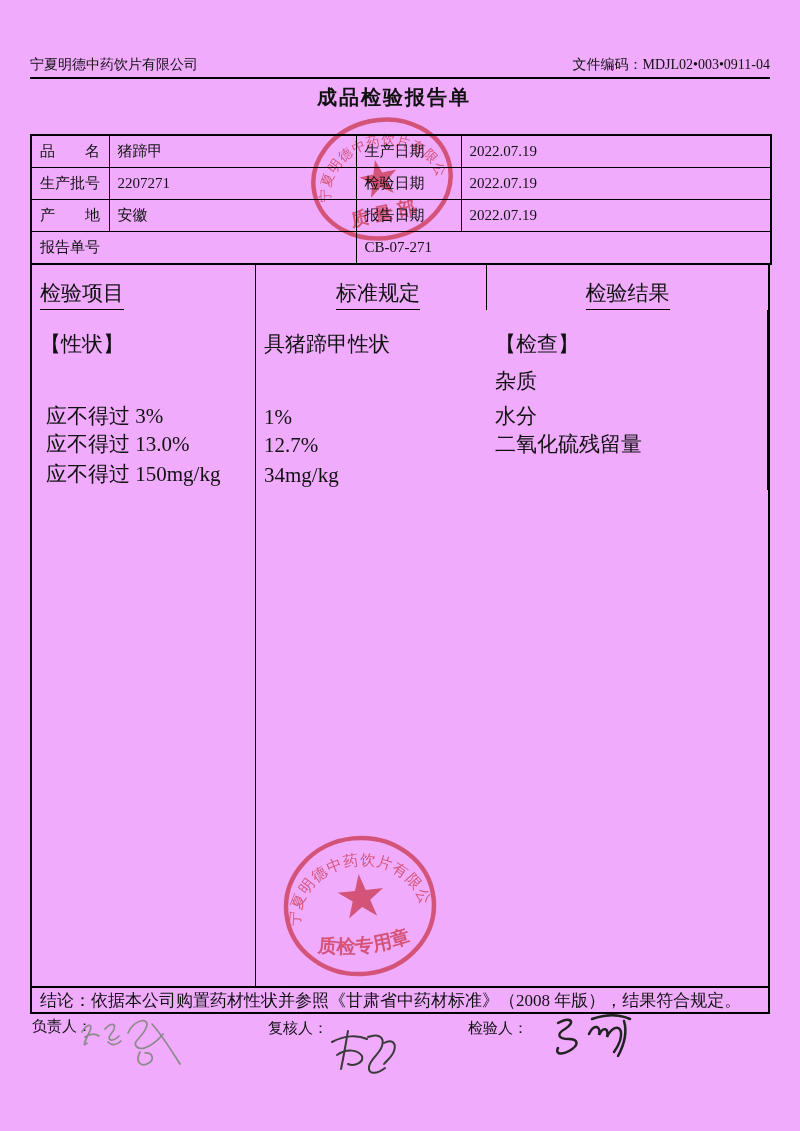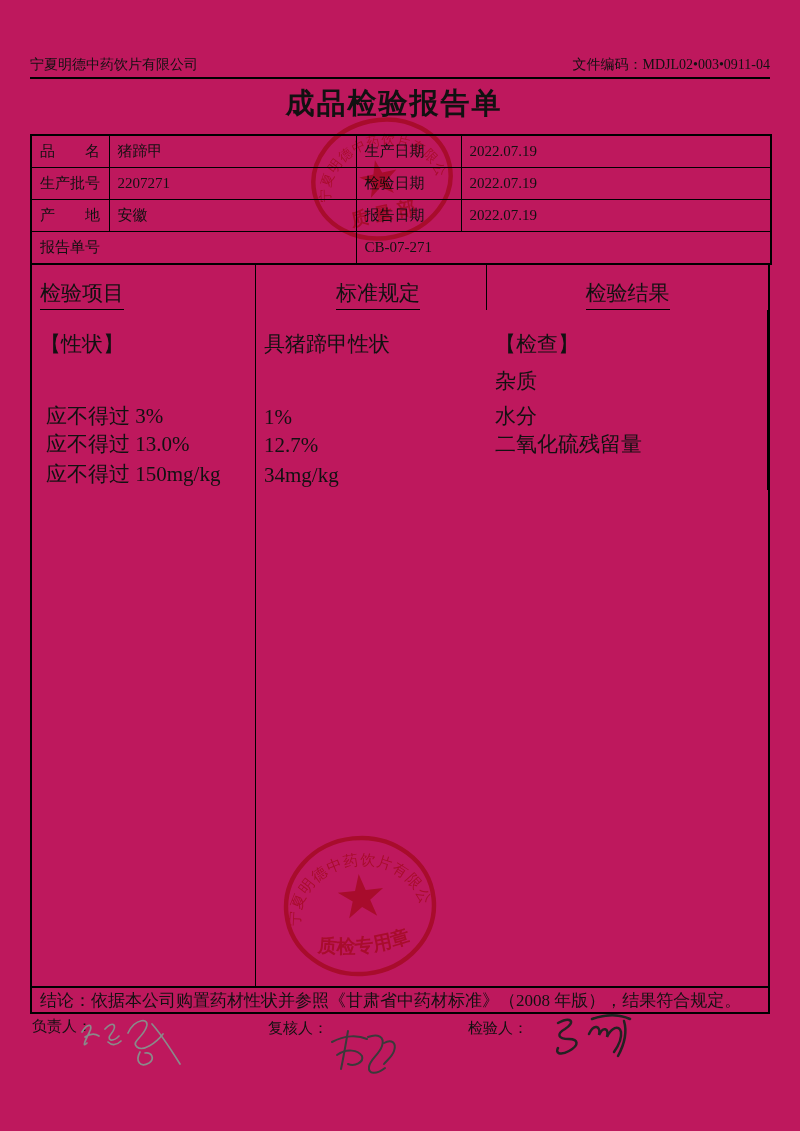--- a/index.html
+++ b/index.html
@@ -1,26 +1,26 @@
 <!DOCTYPE html>
 <html><head>
 <meta charset="utf-8">
 <style>
   html,body{margin:0;padding:0;background:#ffffff;}
   .page{
-    position:relative;width:800px;height:1131px;background:#be185d;
+    position:relative;width:800px;height:1131px;background:#f0abfc;
     font-family:"Liberation Serif","DejaVu Serif",serif;color:#111;
     overflow:hidden;
   }
   
   .hdr{position:absolute;left:30px;right:30px;top:56px;display:flex;
        justify-content:space-between;font-size:14px;}
   .rule{position:absolute;left:30px;right:30px;top:77px;height:2px;background:#000;}
   .title{position:absolute;left:0;right:12px;top:84px;text-align:center;
-         font-size:29px;font-weight:bold;letter-spacing:2px;}
+         font-size:20px;font-weight:bold;letter-spacing:2px;}
   
   table.info{position:absolute;left:30px;top:134px;width:740px;
              border-collapse:collapse;table-layout:fixed;
              border:2px solid #000;font-size:15px;}
   table.info td{border:1px solid #000;height:31px;padding:0 4px 0 8px;
                 overflow:hidden;white-space:nowrap;}
   
   .mt{position:absolute;left:30px;top:263px;width:740px;height:725px;
       box-sizing:border-box;border:2px solid #000;display:grid;
       grid-template-columns:224px 231px 1fr;

